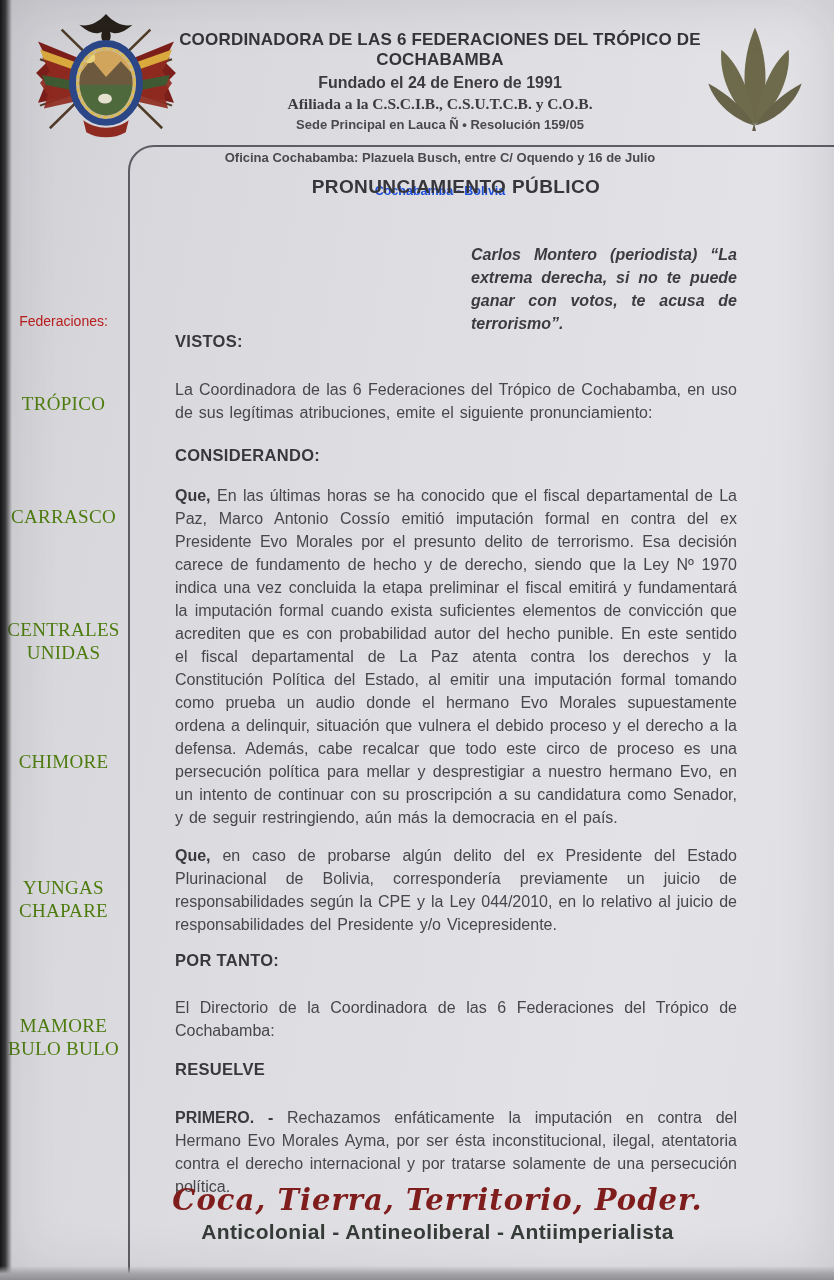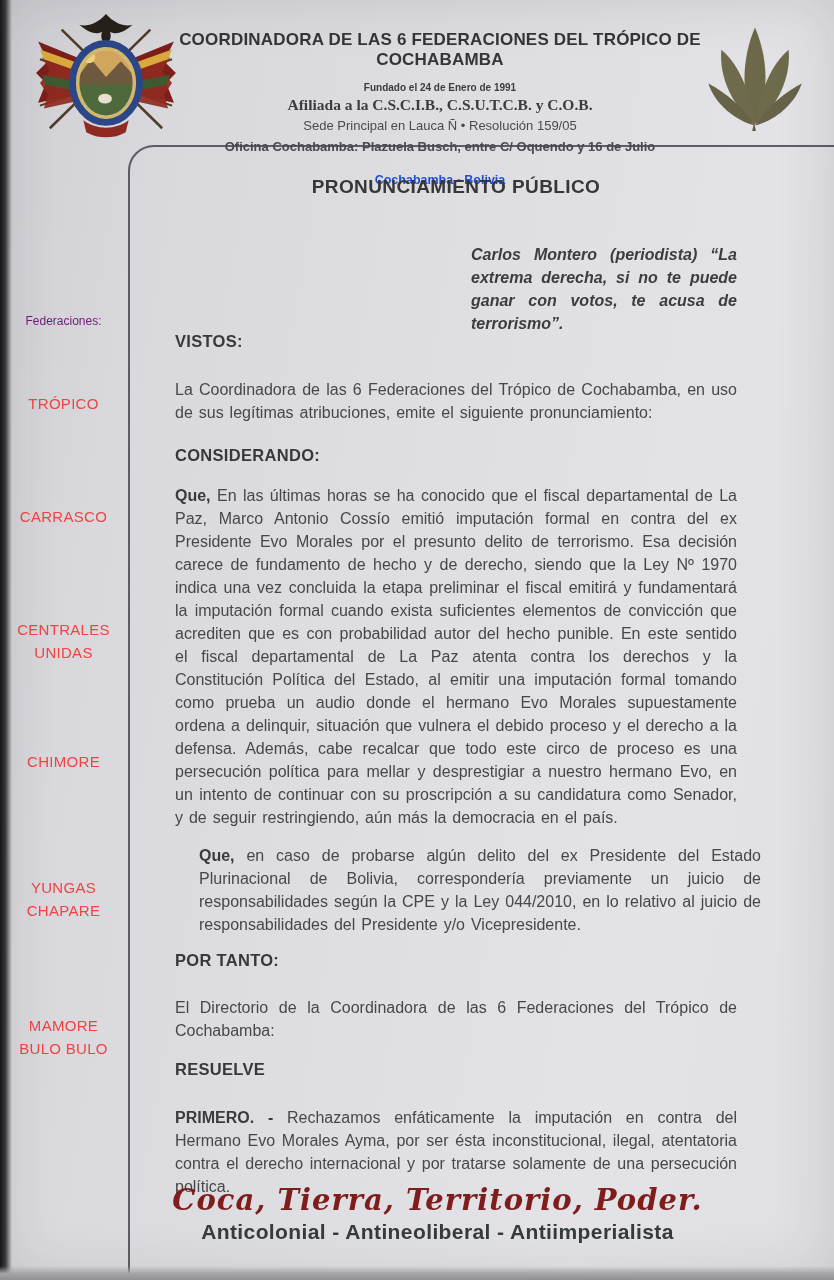--- a/index.html
+++ b/index.html
@@ -15,49 +15,49 @@
   .edge-bottom{position:absolute;left:0;bottom:0;width:834px;height:14px;
     background:linear-gradient(180deg,rgba(120,119,124,0) 0%,#a5a4a8 55%,#8f8e93 100%);z-index:9;}
   .vignette{position:absolute;inset:0;box-shadow:inset 0 0 60px rgba(40,40,50,.14);z-index:8;pointer-events:none;}
 
   
   .letterhead{position:absolute;left:0;top:0;width:834px;height:150px;}
   .crest{position:absolute;left:32px;top:12px;}
   .leaf{position:absolute;left:693px;top:20px;}
   .head-text{position:absolute;left:150px;top:30px;width:580px;text-align:center;color:#3c3c40;}
   .ht1{font-size:17px;font-weight:bold;letter-spacing:.2px;color:#353539;}
-  .ht2{font-size:10px;font-weight:bold;margin-top:12px;}
+  .ht2{font-size:16px;font-weight:bold;margin-top:4px;}
   .ht3{font-size:15.5px;font-weight:bold;margin-top:3px;font-family:Liberation Serif, serif;}
-  .ht4{font-size:13px;font-weight:400;margin-top:4px;color:#4a4a4e;}
-  .ht5{font-size:13px;font-weight:600;margin-top:6px;color:#4a4a4e;}
+  .ht4{font-size:13px;font-weight:700;margin-top:4px;color:#4a4a4e;}
+  .ht5{font-size:13px;font-weight:600;margin-top:18px;color:#4a4a4e;}
   .ht6{font-size:12.5px;font-weight:600;margin-top:19px;color:#1d4ed8;}
 
   
   .frame{position:absolute;left:128px;top:145px;width:780px;height:1230px;
     border:2.5px solid rgba(70,70,78,.85);border-radius:26px 0 0 0;}
 
   
   .sidebar{position:absolute;left:0;top:0;width:127px;height:1280px;color:#55555a;}
   .fed{position:absolute;left:6px;width:115px;text-align:center;line-height:23px;}
-  .fed-label{font-size:12px;color:#701a75;}
-  .fed-item{font-size:15px;letter-spacing:.3px;color:#ef4444;}
+  .fed-label{font-size:14px;color:#b91c1c;}
+  .fed-item{font-size:19px;letter-spacing:.3px;color:#4d7c0f;font-family:Liberation Serif, serif;}
 
   
   .main{position:absolute;inset:0;color:#434347;}
   .doc-title{position:absolute;left:175px;width:562px;top:163px;text-align:center;
     font-size:19px;font-weight:bold;letter-spacing:.4px;color:#37373b;}
   .quote{position:absolute;top:207px;right:97px;width:266px;text-align:justify;
     font-style:italic;font-weight:bold;font-size:16px;line-height:23px;color:#3c3c40;margin-top:36px;}
   .h-sec{position:absolute;left:175px;width:562px;font-size:16.5px;font-weight:bold;
     letter-spacing:.3px;color:#38383c;}
   .para{position:absolute;left:175px;width:562px;font-size:16px;line-height:23px;
     text-align:justify;color:#47474b;word-spacing:1.5px;}
   .para b{color:#3b3b3f;}
   .pos-vistos{top:318px;} .pos-vistos-p{top:362px;} .pos-considerando{top:432px;}
-  .pos-p1{top:468px;} .pos-p2{top:828px;margin-left:24px;} .pos-portanto{top:937px;}
+  .pos-p1{top:468px;} .pos-p2{top:828px;} .pos-portanto{top:937px;}
   .pos-directorio{top:980px;margin-top:16px;} .pos-resuelve{top:1046px;} .pos-primero{top:1090px;}
 
   
   .footer{position:absolute;left:125px;top:1183px;width:625px;text-align:center;z-index:5;}
   .slogan{font-family:"DejaVu Serif",serif;font-style:italic;font-weight:600;
     font-size:29px;color:#7f1d1d;letter-spacing:1px;}
   .slogan-sub{margin-top:3px;font-size:21px;font-weight:bold;color:#363c38;letter-spacing:.4px;}
 </style>
 </head>
 <body>

